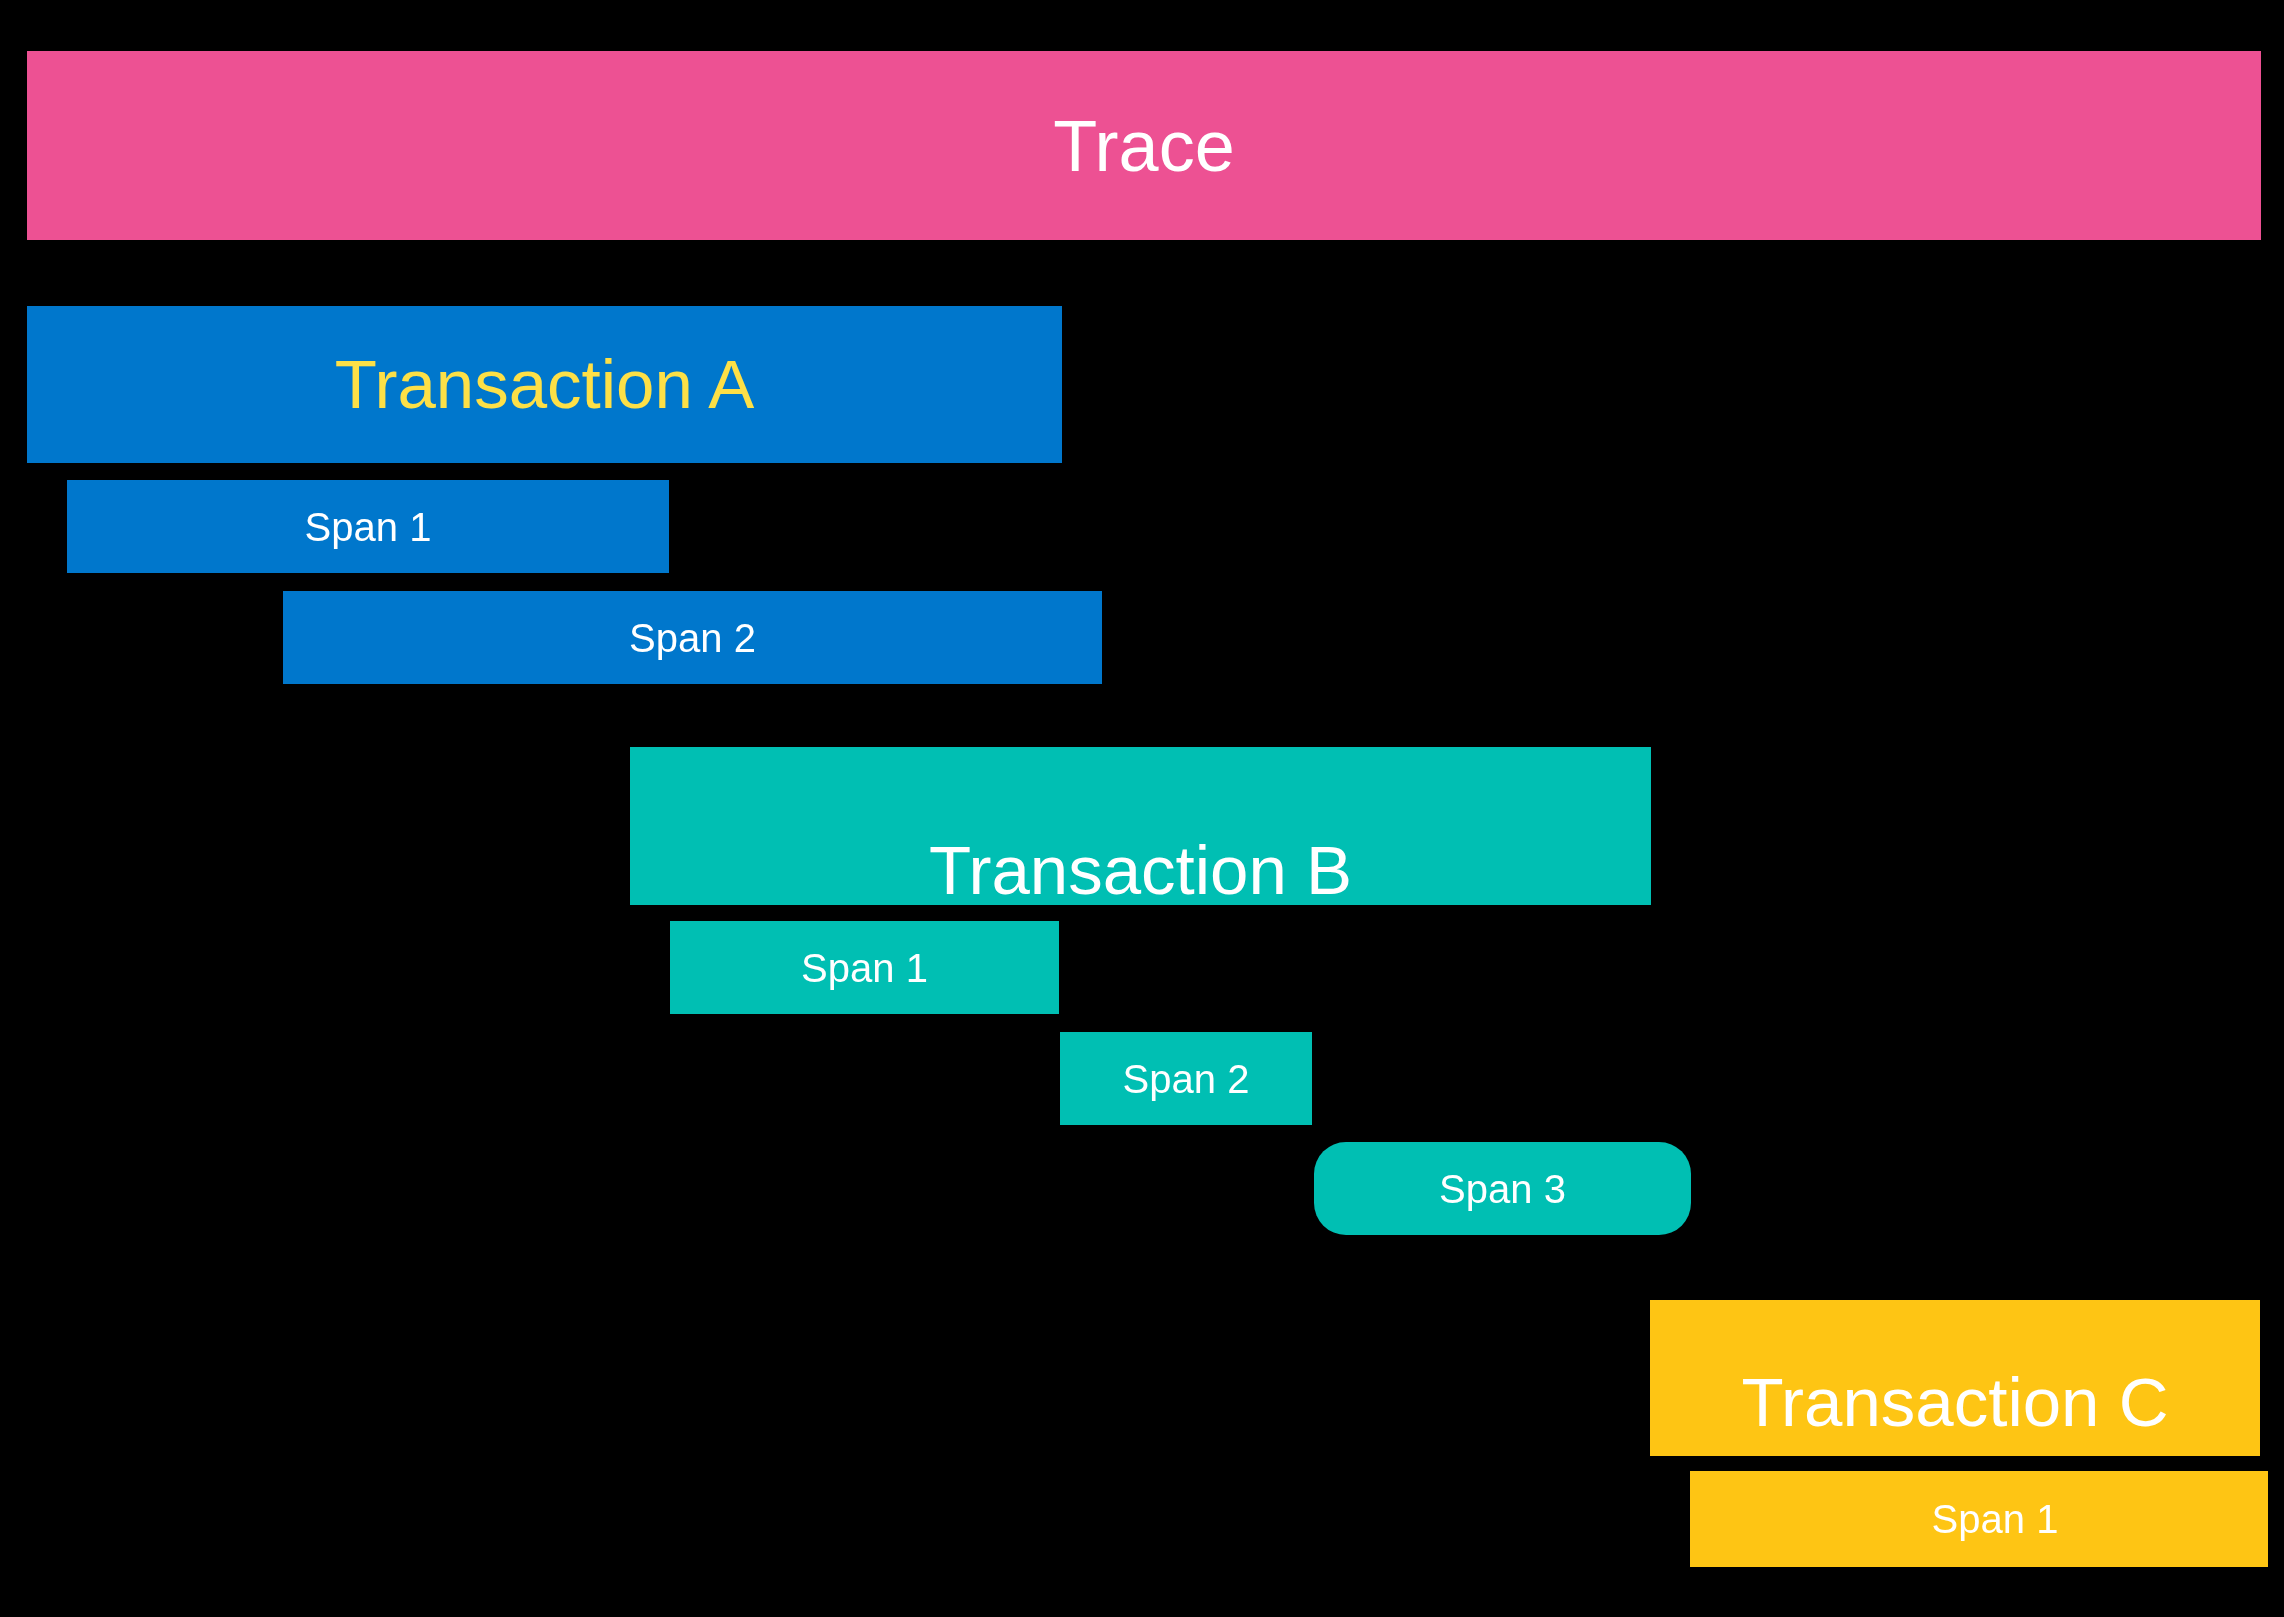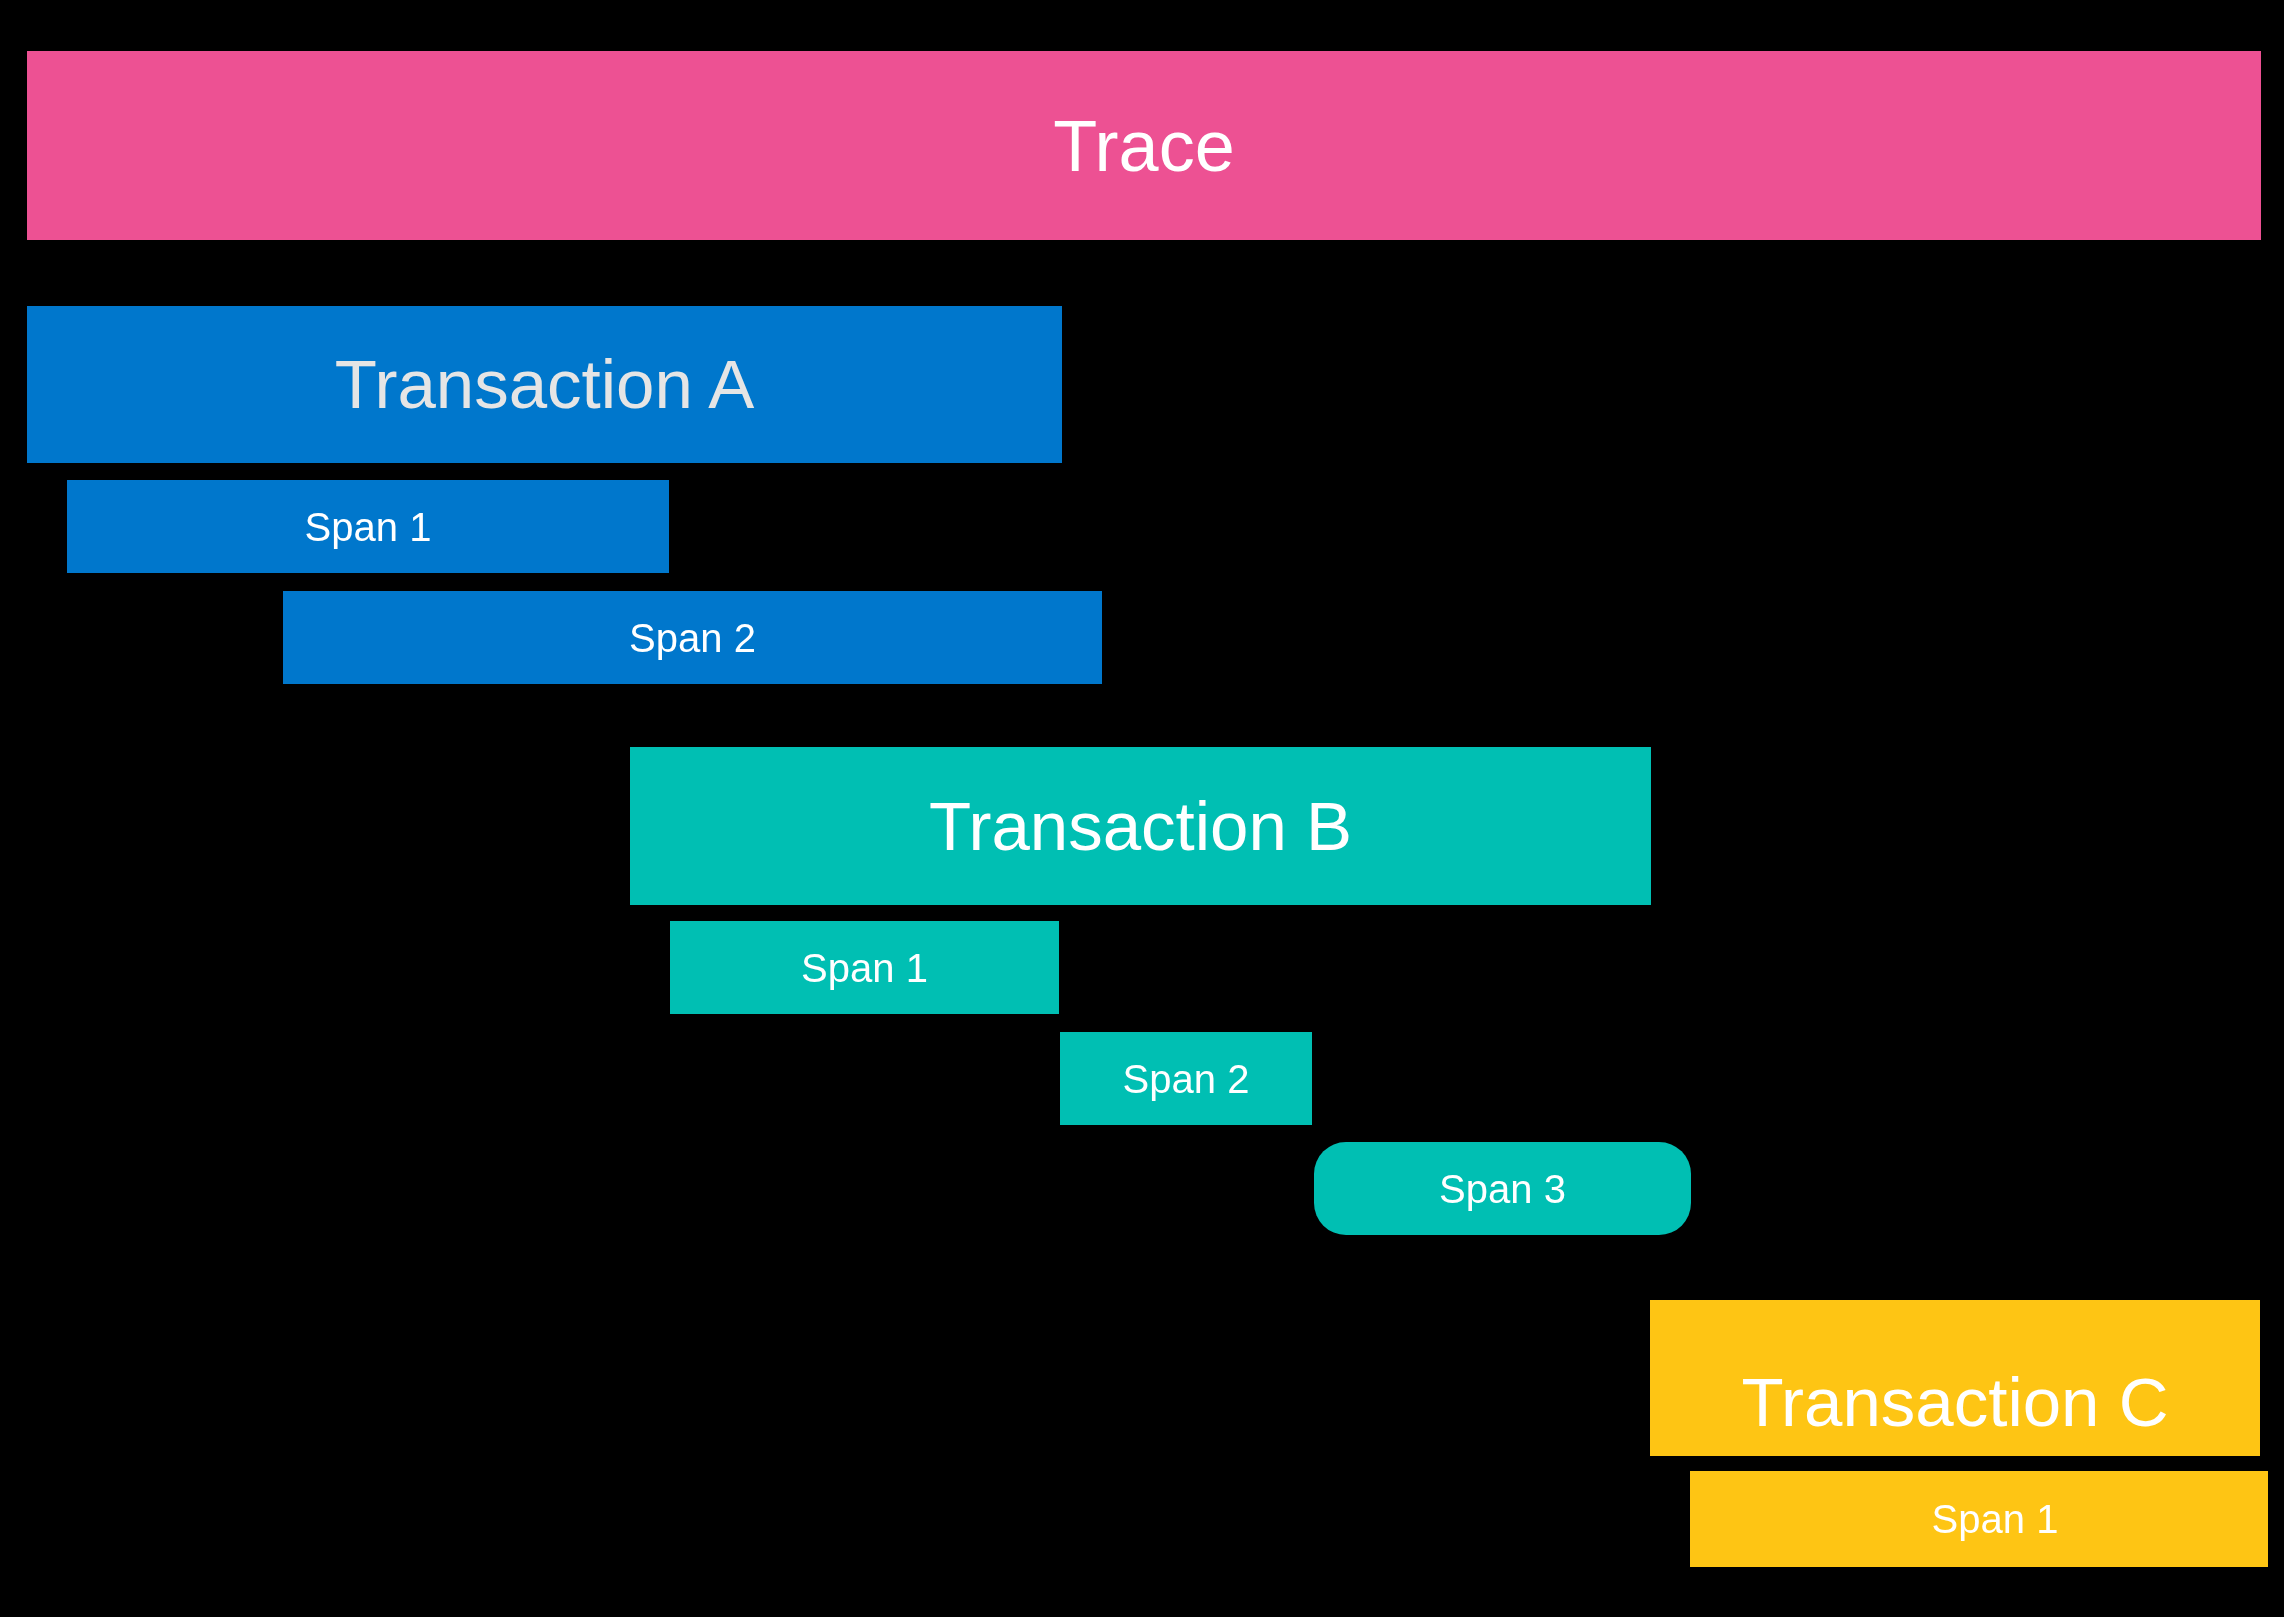--- a/index.html
+++ b/index.html
@@ -35,29 +35,29 @@
   .lvl-span    { font-size: 40px; margin-left: 40px; }
 </style>
 </head>
 <body>
 
 <div id="canvas" style="background: rgb(0, 0, 0);">
     <div class="bar lvl-trace" style="left: 27px; top: 51px; width: 2234px; height: 189px; background: rgb(237, 81, 147);">
       <span class="bar-label" style="color: rgb(255, 255, 255);">Trace</span>
     </div>
     <div class="bar lvl-txn" style="left: 27px; top: 306px; width: 1035px; height: 157px; background: rgb(0, 119, 204);">
-      <span class="bar-label" style="color: #e5e5e5;">Transaction A</span>
+      <span class="bar-label" style="color: #fde047;">Transaction A</span>
     </div>
     <div class="bar lvl-span" style="left: 27px; top: 480px; width: 602px; height: 93px; background: rgb(0, 119, 204);">
       <span class="bar-label" style="color: rgb(255, 255, 255);">Span 1</span>
     </div>
     <div class="bar lvl-span" style="left: 243px; top: 591px; width: 819px; height: 93px; background: rgb(0, 119, 204);">
       <span class="bar-label" style="color: rgb(255, 255, 255);">Span 2</span>
     </div>
-    <div class="bar lvl-txn" style="left: 630px; top: 747px; width: 1021px; height: 158px; background: rgb(0, 191, 179);">
+    <div class="bar lvl-txn" style="left: 630px; top: 747px; width: 1021px; height: 158px; background: rgb(0, 191, 179); align-items: flex-end;">
       <span class="bar-label" style="color: rgb(255, 255, 255);">Transaction B</span>
     </div>
     <div class="bar lvl-span" style="left: 630px; top: 921px; width: 389px; height: 93px; background: rgb(0, 191, 179);">
       <span class="bar-label" style="color: rgb(255, 255, 255);">Span 1</span>
     </div>
     <div class="bar lvl-span" style="left: 1020px; top: 1032px; width: 252px; height: 93px; background: rgb(0, 191, 179);">
       <span class="bar-label" style="color: rgb(255, 255, 255);">Span 2</span>
     </div>
     <div class="bar lvl-span" style="left: 1274px; top: 1142px; width: 377px; height: 93px; background: rgb(0, 191, 179); border-radius: 32px;">
       <span class="bar-label" style="color: rgb(255, 255, 255);">Span 3</span>

